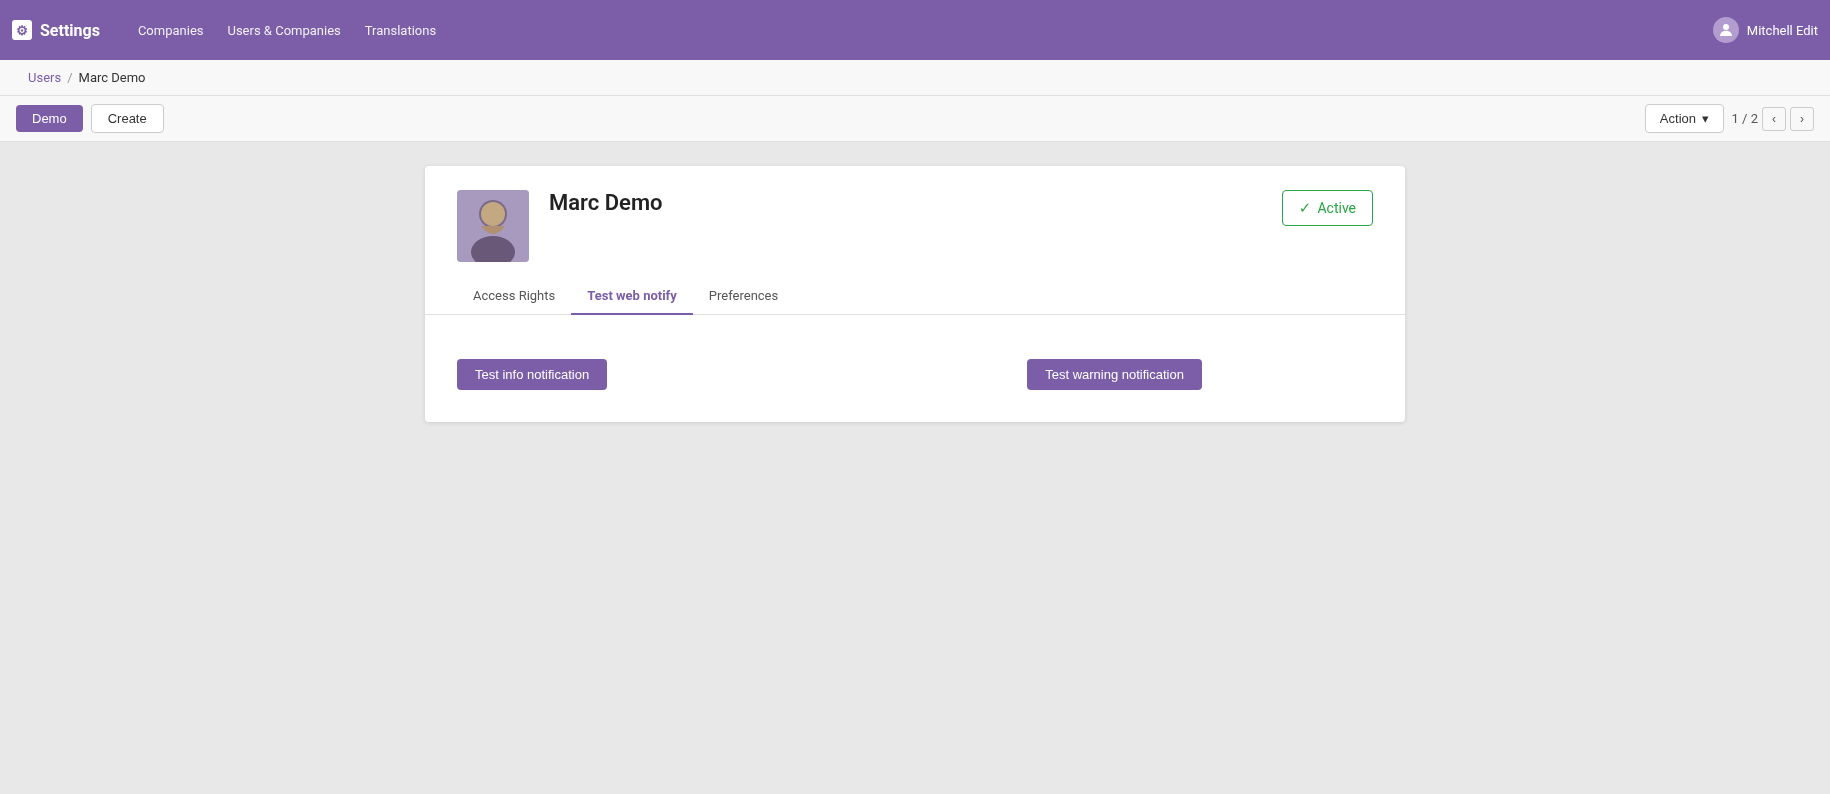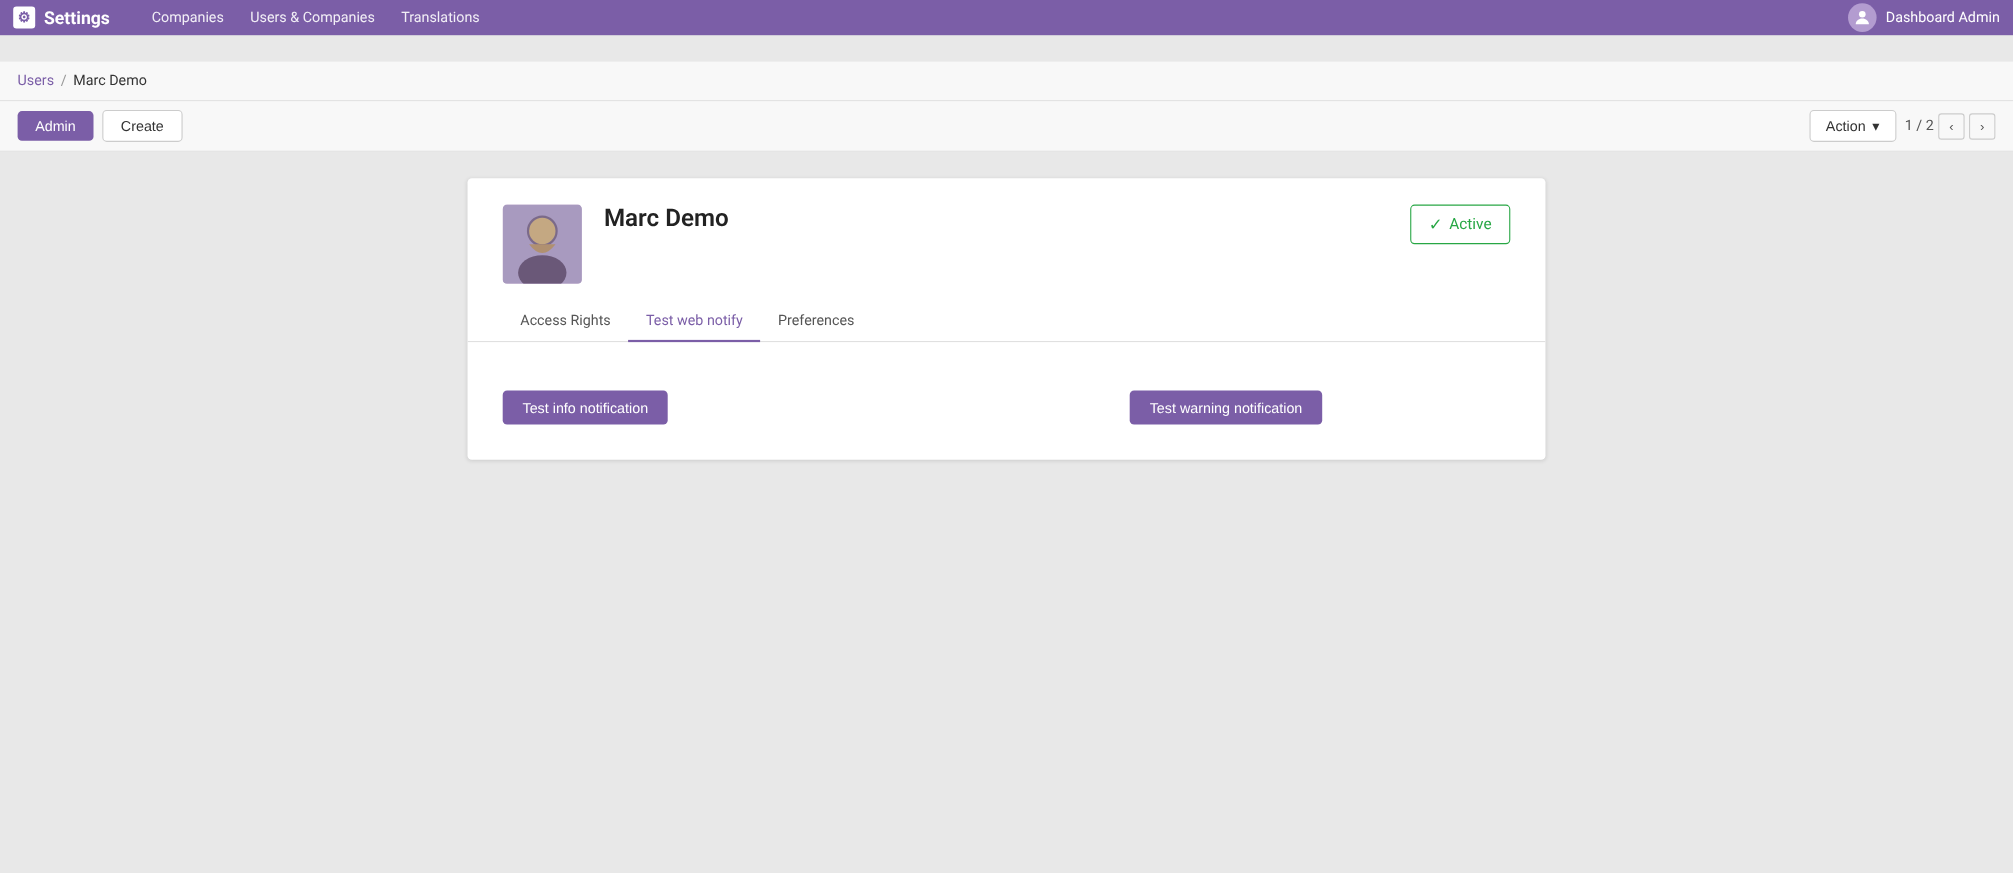--- a/index.html
+++ b/index.html
@@ -2,21 +2,21 @@
 <html><head>
   <meta charset="utf-8">
   <style>
     * { box-sizing: border-box; margin: 0; padding: 0; }
     body { font-family: -apple-system, BlinkMacSystemFont, 'Segoe UI', Roboto, sans-serif; background: #e8e8e8; font-size: 14px; }
 
     
     .topbar {
       background: #7b5ea7;
       color: white;
-      height: 32px;
+      height: 60px;
       display: flex;
       align-items: center;
       padding: 0 12px;
       gap: 20px;
     }
     .topbar-brand {
       display: flex;
       align-items: center;
       gap: 8px;
       font-size: 16px;
@@ -58,28 +58,27 @@
       background: #b39cd0;
       display: flex; align-items: center; justify-content: center;
       overflow: hidden;
     }
     .topbar-avatar svg { width: 18px; height: 18px; }
     .topbar-username { color: white; font-size: 13px; }
 
     
     .breadcrumb-bar {
       background: #f8f8f8;
-      padding: 10px 16px;
+      padding: 10px 28px;
       display: flex;
       align-items: center;
       gap: 4px;
       font-size: 13px;
       color: #555;
       border-bottom: 1px solid #e0e0e0;
-      margin-top: 24px;
     }
     .breadcrumb-link {
       color: #7b5ea7;
       cursor: pointer;
       text-decoration: none;
     }
     .breadcrumb-sep { color: #999; margin: 0 2px; }
     .breadcrumb-current { color: #333; }
 
     
@@ -210,21 +209,21 @@
       padding: 10px 16px;
       font-size: 13px;
       cursor: pointer;
       color: #555;
       border-bottom: 2px solid transparent;
       margin-bottom: -1px;
     }
     .tab-item.active {
       color: #7b5ea7;
       border-bottom: 2px solid #7b5ea7;
-      font-weight: 400;
+      font-weight: 700;
     }
 
     
     .tab-content {
       padding: 24px 32px 32px;
     }
     .notifications-row {
       display: flex;
       align-items: center;
       gap: 0;
@@ -264,32 +263,32 @@
     <span class="topbar-nav-item">Users &amp; Companies</span>
     <span class="topbar-nav-item">Translations</span>
   </nav>
   <div class="topbar-right">
     <div class="topbar-avatar">
       <svg viewBox="0 0 24 24" fill="white">
         <circle cx="12" cy="8" r="4"></circle>
         <path d="M4 20c0-4 3.6-7 8-7s8 3 8 7"></path>
       </svg>
     </div>
-    <span class="topbar-username">Dashboard Admin</span>
+    <span class="topbar-username">Mitchell Edit</span>
   </div>
 </div>
 
 <div class="breadcrumb-bar">
   <a class="breadcrumb-link">Users</a>
   <span class="breadcrumb-sep">/</span>
   <span class="breadcrumb-current">Marc Demo</span>
 </div>
 
 <div class="toolbar">
-  <button class="btn-edit">Admin</button>
+  <button class="btn-edit">Demo</button>
   <button class="btn-create">Create</button>
   <div class="toolbar-spacer"></div>
   <button class="btn-action">
     <span>Action</span>
     <span>▾</span>
   </button>
   <div class="pagination">
     <span>
       <span>1</span>
       <span>/</span>

